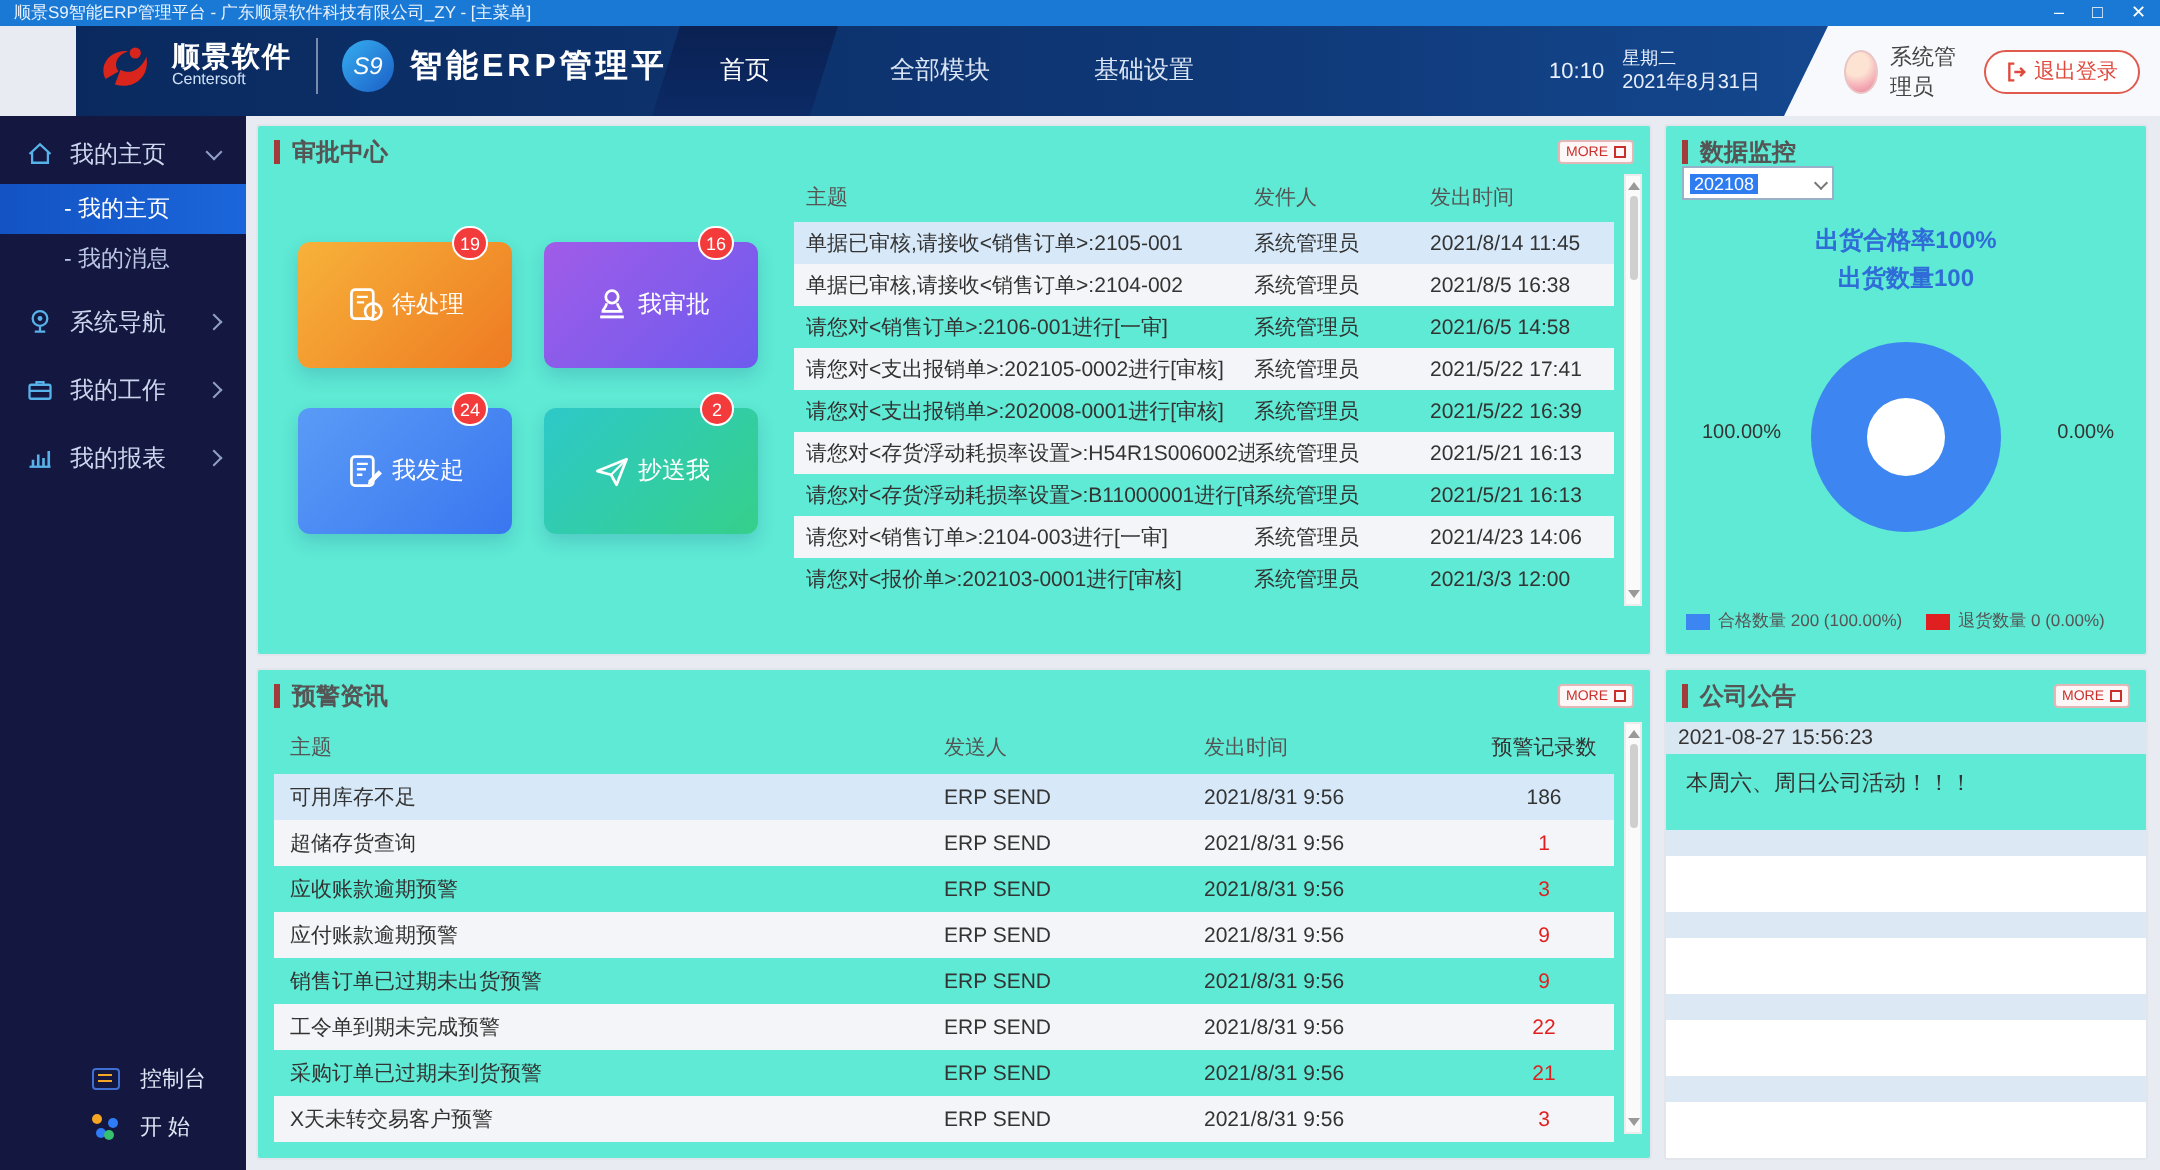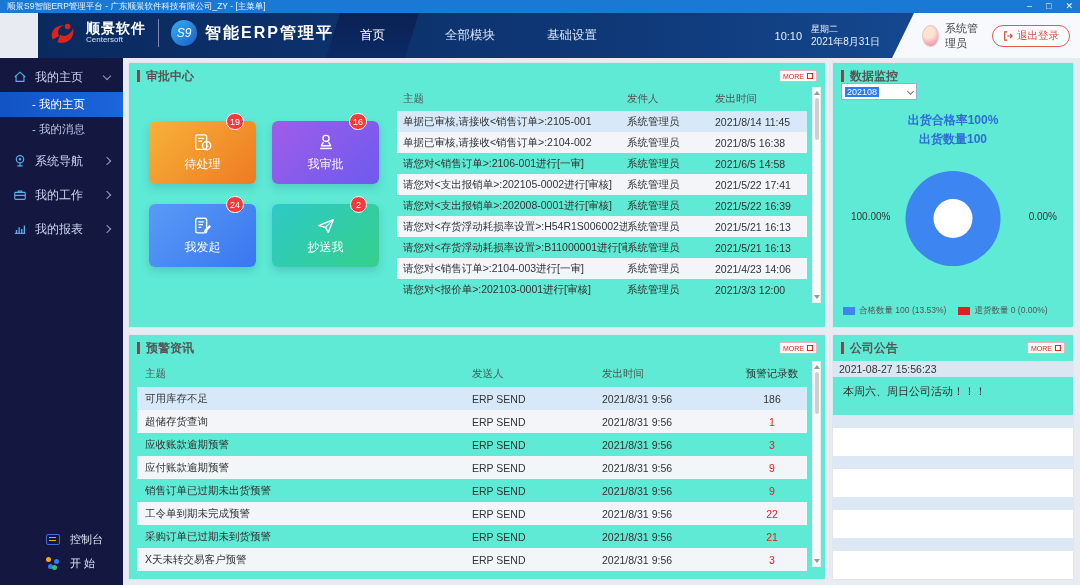--- a/index.html
+++ b/index.html
@@ -65,21 +65,21 @@
   .more-btn { margin-left:auto; display:flex; align-items:center; gap:3px; font-size:7px; color:#c9302c; border:1px solid #e3b7b5; background:#fdf7f7; padding:1.5px 3px; border-radius:2px; cursor:pointer; font-weight:normal; }
   .more-sq { width:6px; height:6px; border:1px solid #c9302c; }
 
   #panel-approval { left:128px; top:62px; width:698px; height:266px; }
   #panel-monitor  { left:832px; top:62px; width:242px; height:266px; }
   #panel-alerts   { left:128px; top:334px; width:698px; height:246px; }
   #panel-news     { left:832px; top:334px; width:242px; height:246px; }
 
   
   .tiles { position:absolute; left:20px; top:58px; display:grid; grid-template-columns:107px 107px; gap:20px 16px; }
-  .tile { height:63px; border-radius:6px; position:relative; display:flex; flex-direction:column; align-items:center; justify-content:center; gap:3px; color:#fff; cursor:pointer; box-shadow:0 4px 9px rgba(30,60,120,.18); }
+  .tile { height:63px; border-radius:6px; position:relative; display:flex; align-items:center; justify-content:center; gap:3px; color:#fff; cursor:pointer; box-shadow:0 4px 9px rgba(30,60,120,.18); }
   .tile svg { width:20px; height:20px; }
   .tile-label { font-size:12px; }
   .t-orange { background:linear-gradient(135deg,#f7b23a,#ee7a22); }
   .t-purple { background:linear-gradient(135deg,#a05ce8,#6d5bee); }
   .t-blue   { background:linear-gradient(135deg,#5a9bf6,#3a76f0); }
   .t-teal   { background:linear-gradient(135deg,#2ec9c8,#35d08a); }
   .badge { position:absolute; top:-8px; right:12px; min-width:17px; height:17px; border-radius:9px; background:#f43b3b; border:1.5px solid #fff; color:#fff; font-size:9px; display:flex; align-items:center; justify-content:center; padding:0 3px; }
 
   
   .tbl { position:absolute; font-size:10.5px; color:#333; }
@@ -369,21 +369,21 @@
     <div class="chart-titles">
       <div>出货合格率100%</div>
       <div>出货数量100</div>
     </div>
     <span class="pie-lbl l">100.00%</span>
     <span class="pie-lbl r">0.00%</span>
     <div class="donut"></div>
     <div class="legend">
       <span class="leg-item">
         <span class="sw sw-blue"></span>
-        <span>合格数量 100 (13.53%)</span>
+        <span>合格数量 200 (100.00%)</span>
       </span>
       <span class="leg-item">
         <span class="sw sw-red"></span>
         <span>退货数量 0 (0.00%)</span>
       </span>
     </div>
   </div>
 
   <div class="panel" id="panel-alerts">
     <div class="panel-title">

